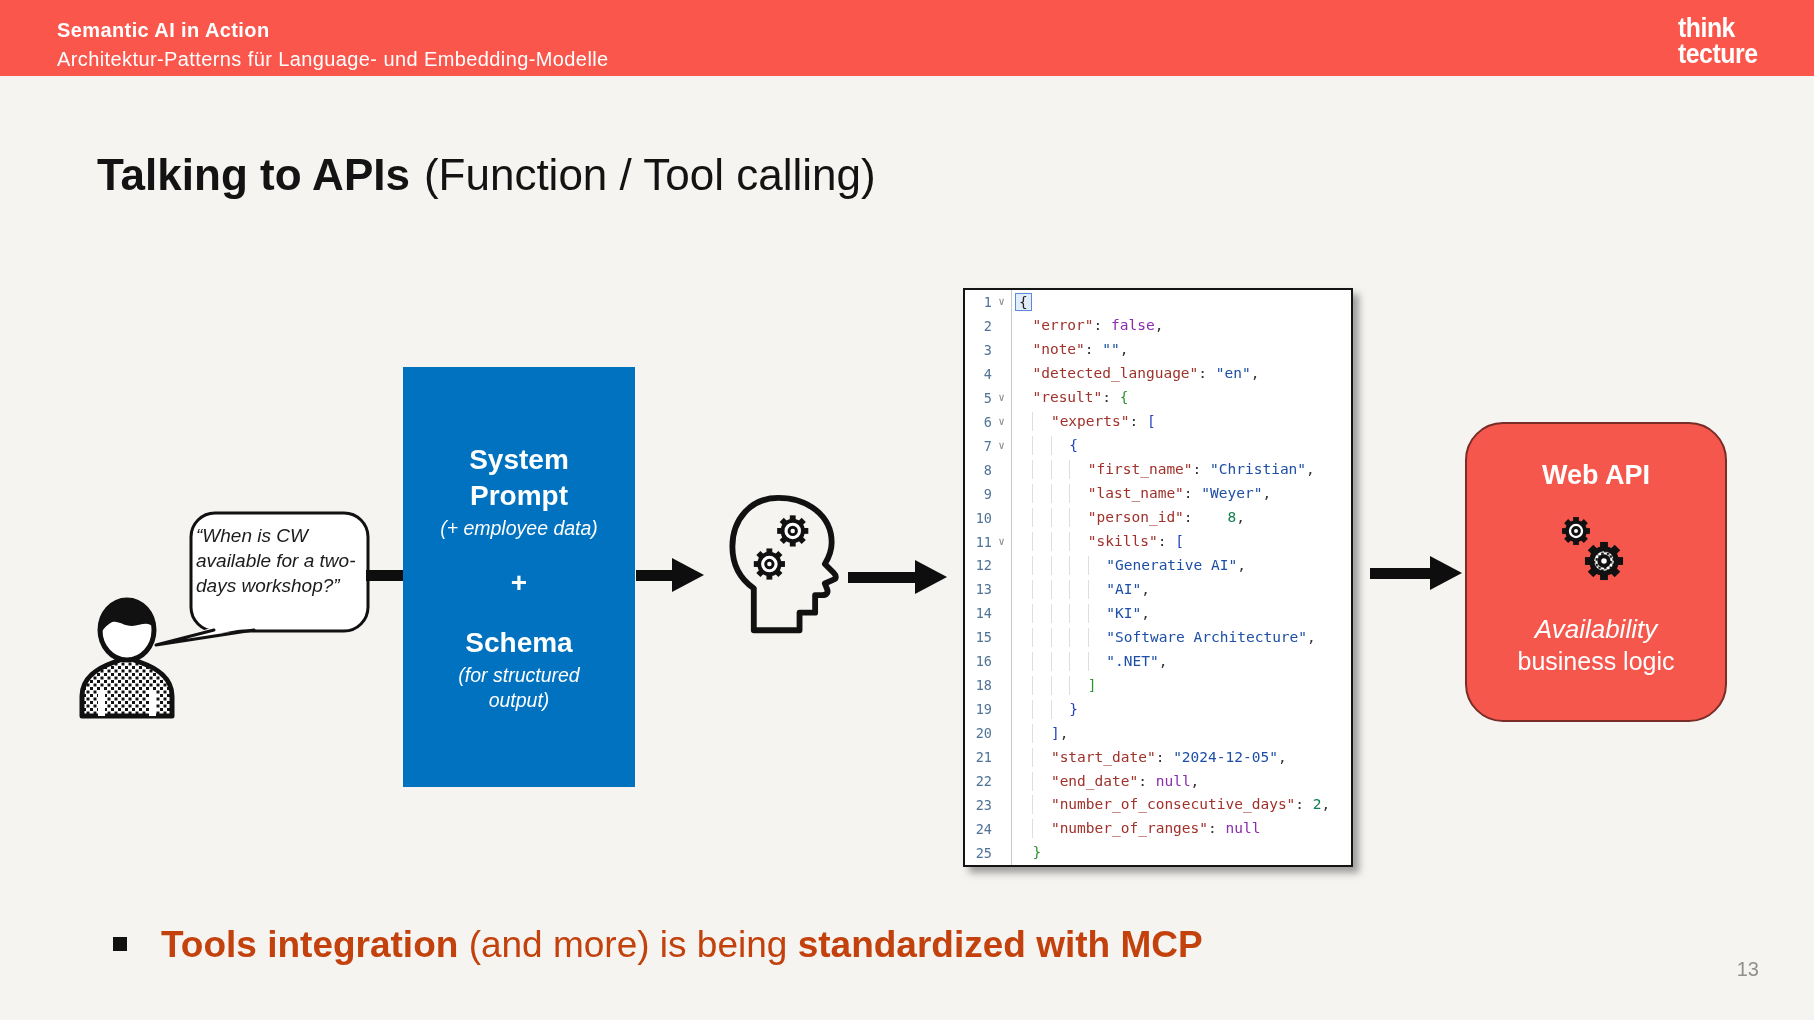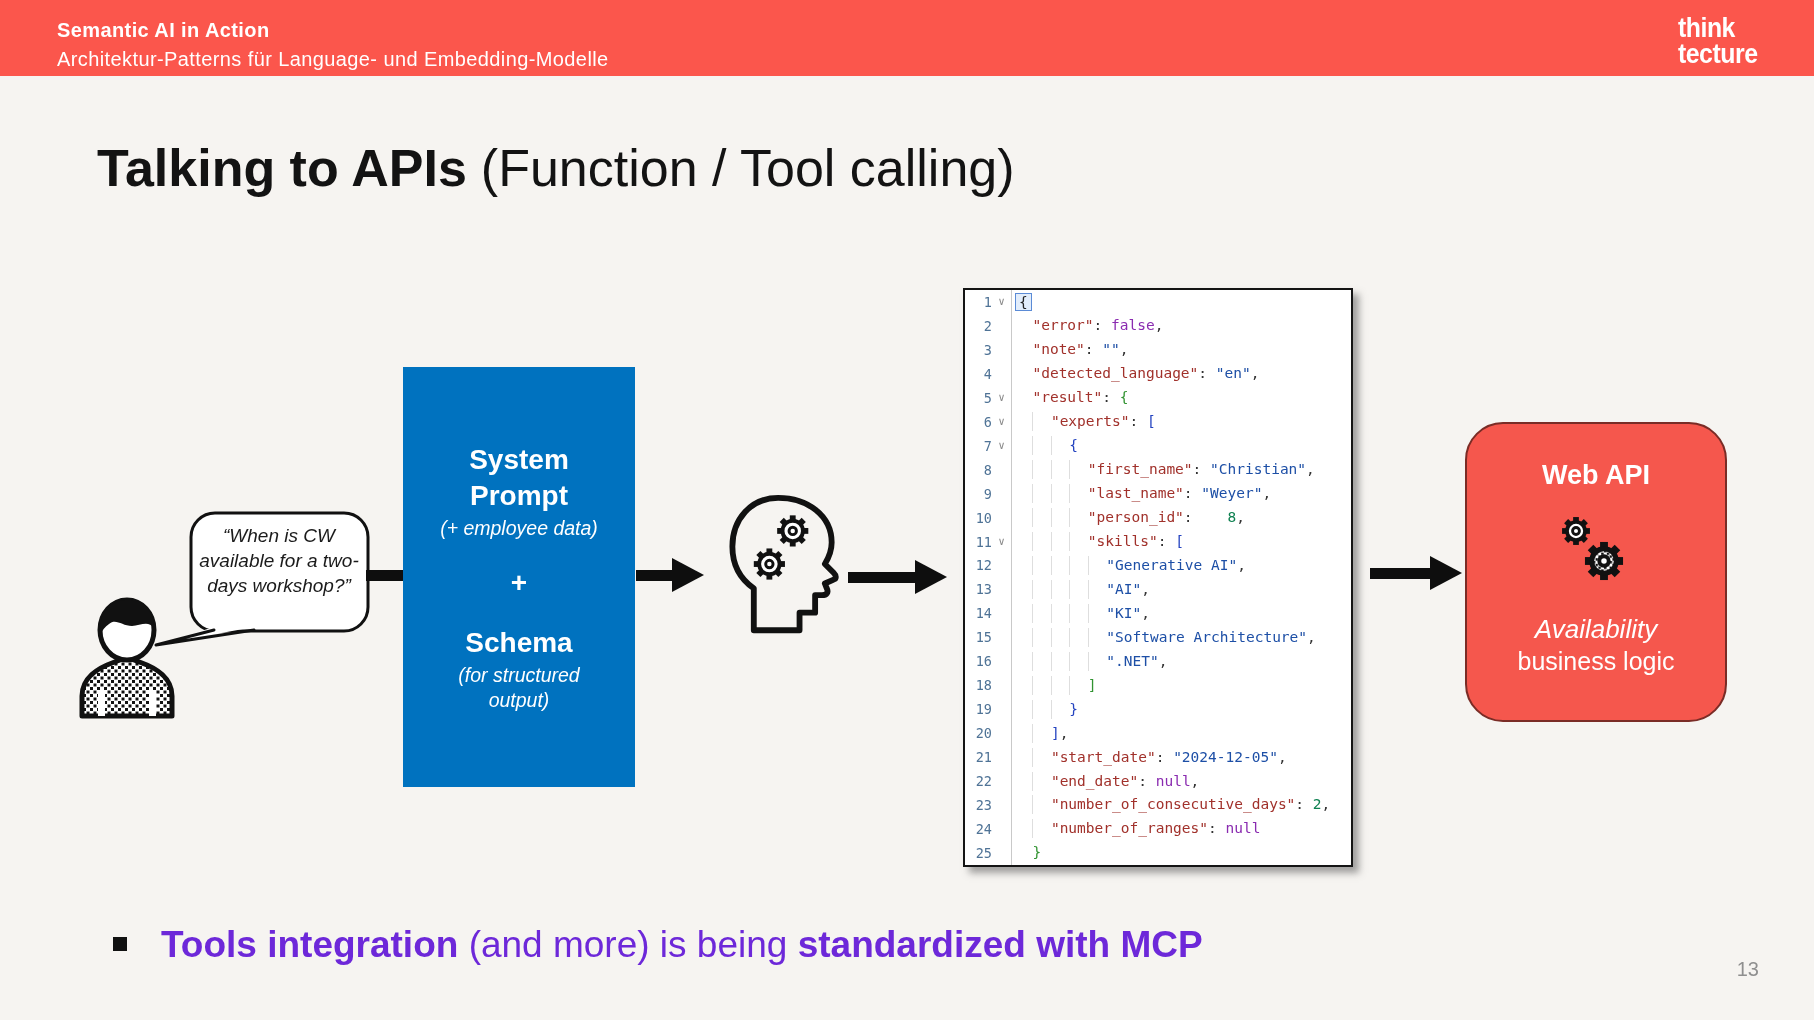--- a/index.html
+++ b/index.html
@@ -7,31 +7,31 @@
     position:relative;width:1814px;height:1020px;overflow:hidden;
     background:var(--page-bg,#F6F4F1);
     font-family:"Liberation Sans",sans-serif;color:#151515;
   }
   
   .header{position:absolute;left:0;top:0;width:100%;height:76px;background:var(--header-bg,#FB564C);color:#fff;}
   .h-title{position:absolute;left:57px;top:19px;font-size:20px;font-weight:bold;letter-spacing:.4px;}
   .h-sub{position:absolute;left:57px;top:48px;font-size:20px;letter-spacing:.4px;}
   .logo{position:absolute;right:56px;top:15px;font-weight:bold;font-size:27px;line-height:26px;letter-spacing:-.5px;transform:scaleX(.92);transform-origin:right top;}
   
-  .slide-title{position:absolute;left:97px;top:138px;margin:0;font-size:52px;font-weight:400;color:#131313;white-space:nowrap;}
+  .slide-title{position:absolute;left:97px;top:150px;margin:0;font-size:44px;font-weight:400;color:#131313;white-space:nowrap;}
   .slide-title .b{font-weight:800;}
   .slide-title .lt{margin-left:14px;}
   
   .abs{position:absolute;}
   .arrow{position:absolute;display:flex;align-items:center;height:34px;}
   .arrow .shaft{height:11px;background:#0e0e0e;}
   .arrow .head{width:0;height:0;border-top:17px solid transparent;border-bottom:17px solid transparent;border-left:32px solid #0e0e0e;}
   .connector{position:absolute;background:#0e0e0e;}
   
-  .bubble-text{position:absolute;left:196px;top:523px;width:166px;text-align:center;
+  .bubble-text{position:absolute;left:196px;top:523px;width:166px;
     font-style:italic;font-size:19px;line-height:25px;color:#1b1b1b;}
   
   .prompt-box{position:absolute;left:403px;top:367px;width:232px;height:420px;
     background:var(--accent-blue,#0072BF);color:#fff;display:flex;flex-direction:column;
     justify-content:center;align-items:center;text-align:center;}
   .prompt-box .big{font-size:28px;font-weight:800;line-height:36px;}
   .prompt-box .note{font-size:19.5px;font-style:italic;line-height:25px;margin-top:2px;}
   .prompt-box .plus{font-size:28px;font-weight:800;margin:26px 0;}
   
   .webapi-box{position:absolute;left:1465px;top:422px;width:262px;height:300px;border-radius:38px;
@@ -49,21 +49,21 @@
   .g-num{width:27px;text-align:right;color:#4F7396;font-size:13.5px;flex:none;}
   .g-fold{width:19px;text-align:center;color:#8a8a8a;font-size:11px;flex:none;border-right:1px solid #c9c9c9;align-self:stretch;display:flex;align-items:center;justify-content:center;}
   .code-text{padding-left:3px;white-space:pre;}
   .ind{display:inline-block;width:2ch;height:19px;vertical-align:middle;}
   .ind.g{border-left:1px solid #dedede;}
   .tk-key{color:#A1312B;} .tk-str{color:#1D4FA6;} .tk-num{color:#0E8050;}
   .tk-null{color:#8A2BB0;} .tk-punc{color:#333;}
   .tk-green{color:#319331;} .tk-blue{color:#2544C0;}
   .tk-root{background:#E2EDFB;border:1px solid #5B8BD6;padding:0 3px;color:#222;}
   
-  .bullet-row{position:absolute;left:113px;top:922px;display:flex;align-items:flex-start;color:#6d28d9;}
+  .bullet-row{position:absolute;left:113px;top:922px;display:flex;align-items:flex-start;color:#c2410c;}
   .bullet-sq{width:14px;height:14px;background:#111;margin-top:15px;flex:none;}
   .bullet-text{margin-left:34px;font-size:37px;line-height:46px;}
   .bullet-text .b{font-weight:800;}
   .page-num{position:absolute;right:55px;top:958px;font-size:20px;color:#8F8F8F;}
 </style>
 </head>
 <body>
 
 <div class="slide">
 

